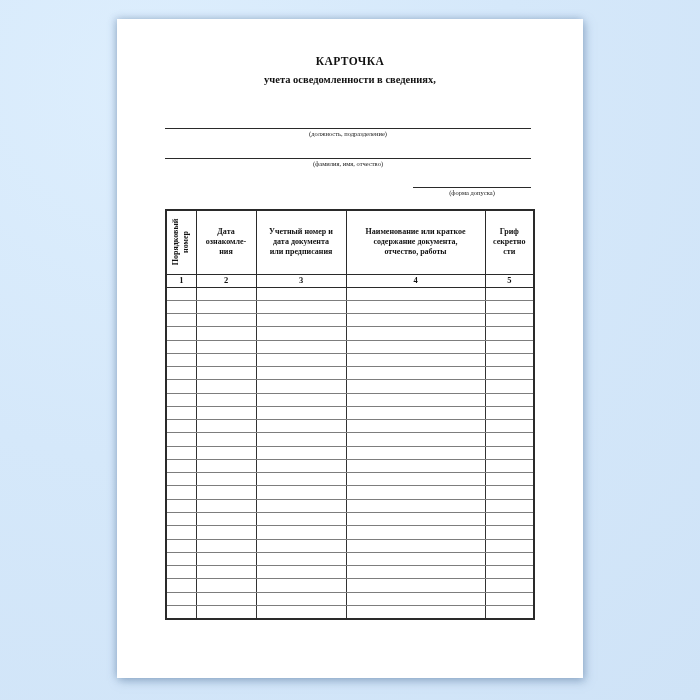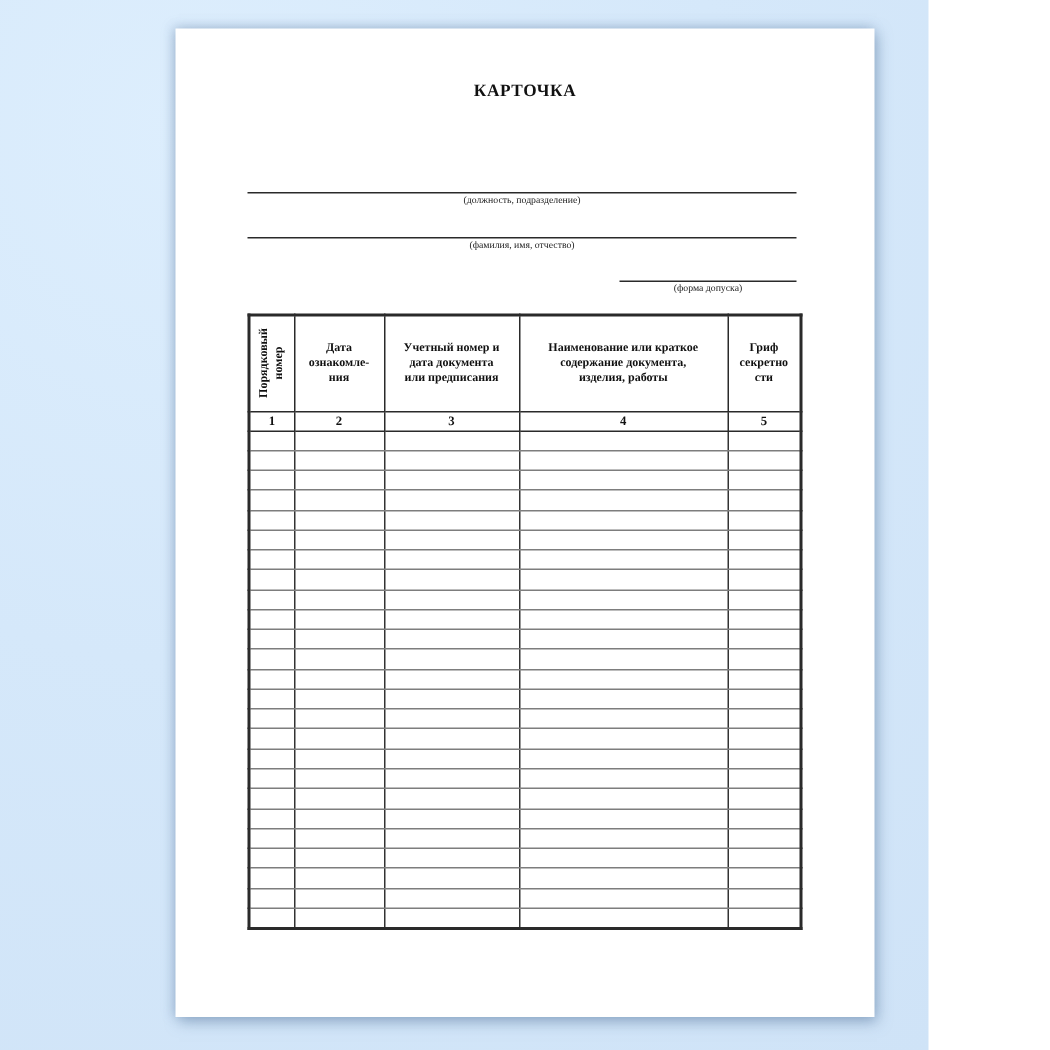--- a/index.html
+++ b/index.html
@@ -4,21 +4,21 @@
 <style>
   html, body {
     margin: 0;
     padding: 0;
     width: 700px;
     height: 700px;
     overflow: hidden;
   }
   .scene {
     position: relative;
-    width: 619px;
+    width: 700px;
     height: 700px;
     background: radial-gradient(circle at 20% 12%, #ddeefd 0%, #d5e8fa 45%, #cfe3f7 100%);
     font-family: "Liberation Serif", "DejaVu Serif", serif;
     text-decoration: underline;
   }
   .paper {
     position: absolute;
     left: 117px;
     top: 19px;
     width: 466px;
@@ -121,20 +121,21 @@
   }
 </style>
 </head>
 <body>
 
 <div class="scene">
   <div class="paper">
 
     <div class="title-block">
       <div class="doc-title">КАРТОЧКА</div>
+      <div class="doc-subtitle">учета осведомленности в сведениях,</div>
     </div>
 
     <div class="field field-position">
       <div class="field-line"></div>
       <div class="field-label">(должность, подразделение)</div>
     </div>
 
     <div class="field field-name">
       <div class="field-line"></div>
       <div class="field-label">(фамилия, имя, отчество)</div>
@@ -160,21 +161,21 @@
 номер</div>
           </th>
           <th>Дата
 ознакомле-
 ния</th>
           <th>Учетный номер и
 дата документа
 или предписания</th>
           <th>Наименование или краткое
 содержание документа,
-изделия, работы</th>
+отчество, работы</th>
           <th>Гриф
 секретно
 сти</th>
         </tr>
         <tr class="numbers-row">
           <td>1</td>
           <td>2</td>
           <td>3</td>
           <td>4</td>
           <td>5</td>

